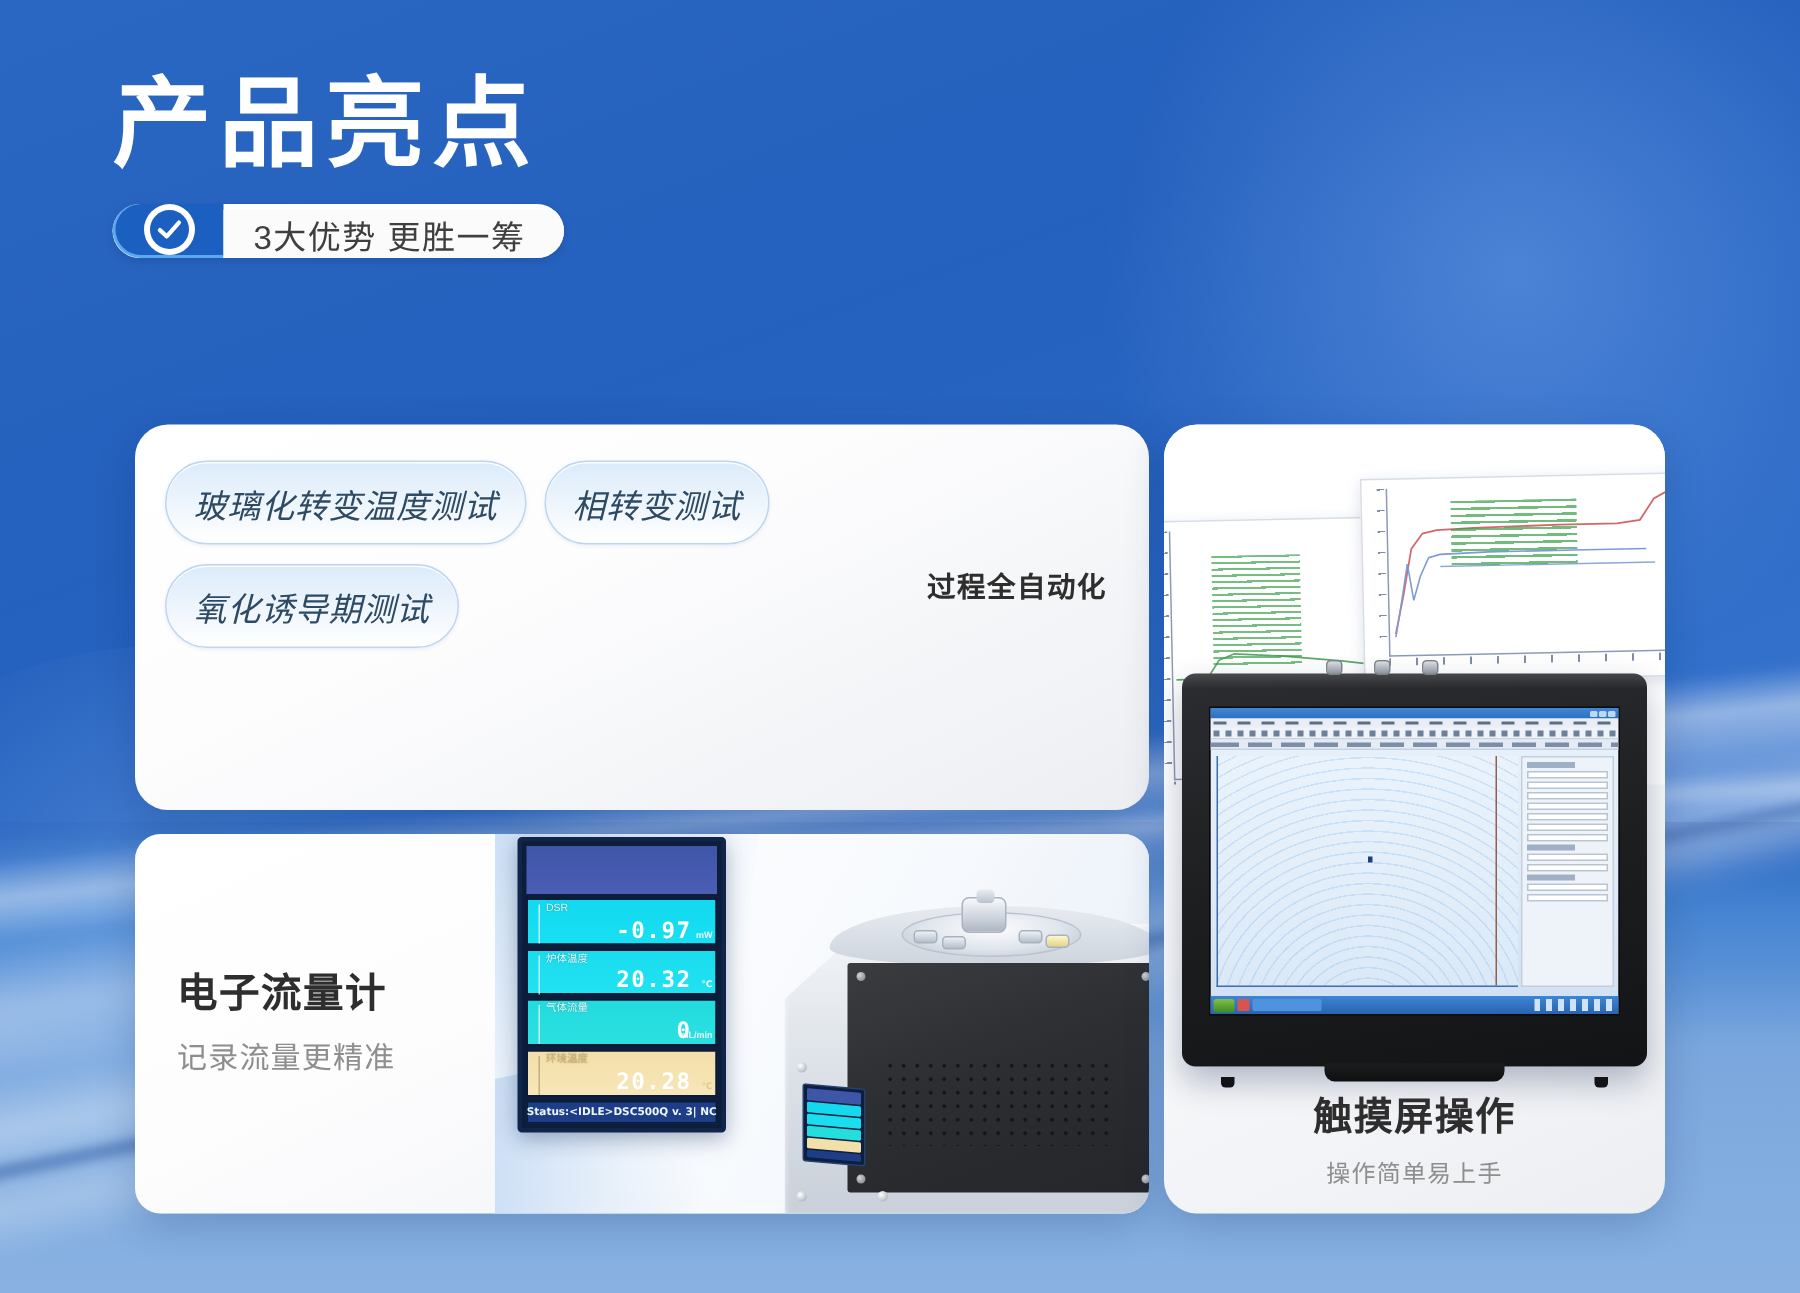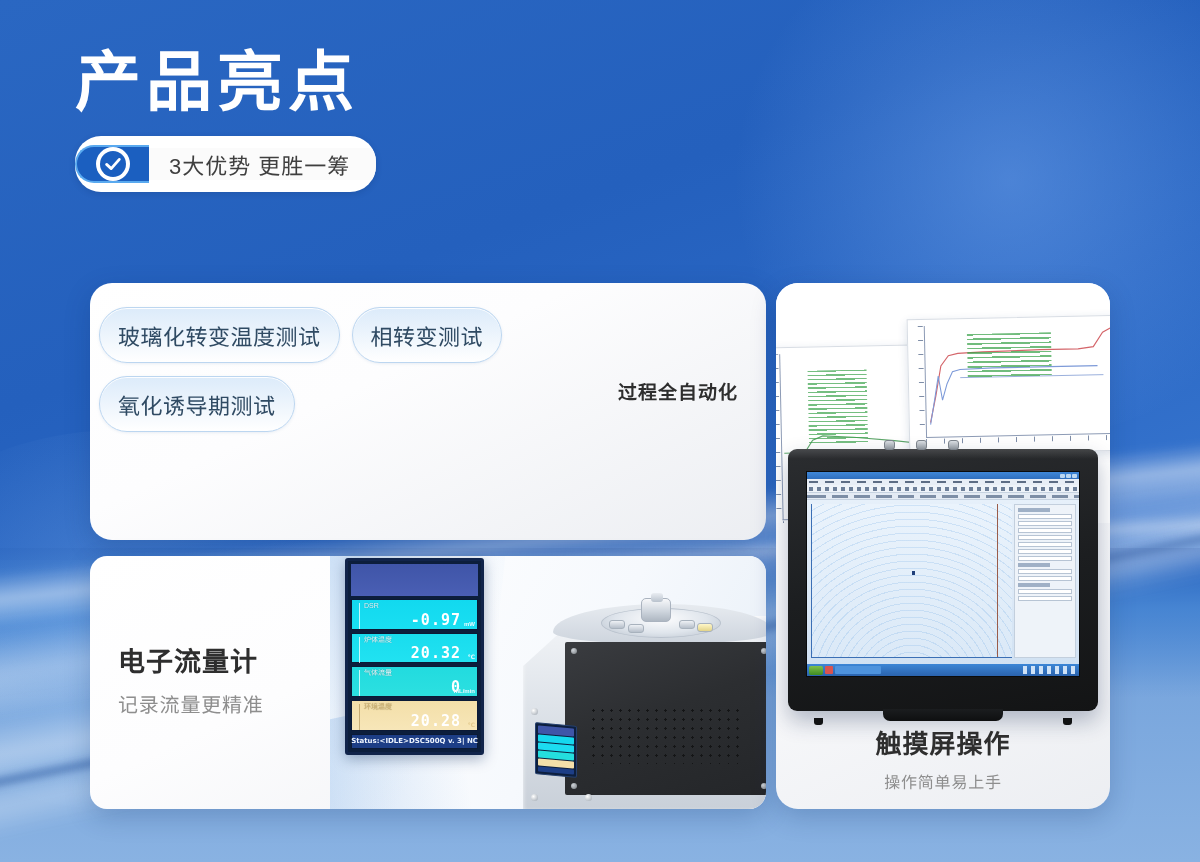--- a/index.html
+++ b/index.html
@@ -55,21 +55,21 @@
   }
 
   
   #header{position:absolute;left:75px;top:46px;}
   .title{
     font-family:"DejaVu Sans","Liberation Sans",sans-serif;
     font-size:66px;line-height:74px;font-weight:bold;color:#ffffff;
     letter-spacing:5px;
   }
   .badge{
-    margin-top:16px;display:inline-flex;align-items:center;height:56px;
+    margin-top:16px;display:inline-flex;align-items:flex-end;height:36px;
     border-radius:26px;overflow:hidden;
     background:#ffffff;
     box-shadow:0 2px 6px rgba(10,40,90,.18);
   }
   .badge-left{
     width:74px;background:#1b5fc0;display:flex;align-items:center;justify-content:center;
     border-top-left-radius:26px;border-bottom-left-radius:26px;
     border:2px solid #59a9ef;border-right:none;
   }
   .check-circle{
@@ -91,21 +91,21 @@
   .card{
     position:absolute;border-radius:22px;overflow:hidden;
     background:linear-gradient(155deg,#ffffff 0%,#fdfdfe 40%,#eceef2 100%);
     box-shadow:0 8px 26px rgba(12,45,100,.22);
   }
   #card-features{left:90px;top:283px;width:676px;height:257px;}
   #card-flowmeter{left:90px;top:556px;width:676px;height:253px;border-radius:17px;}
   #card-touch{left:776px;top:283px;width:334px;height:526px;}
 
   
-  .tag-wrap{position:absolute;left:9px;top:24px;width:452px;}
+  .tag-wrap{position:absolute;left:20px;top:24px;width:452px;font-style:italic;}
   .tag-row{display:flex;gap:12px;margin-bottom:13px;}
   .tag{
     display:flex;align-items:center;justify-content:center;
     height:56px;padding:0 18px;border-radius:28px;
     border:1px solid #bcd6f0;
     background:linear-gradient(180deg,#dcebfa 0%,#eaf3fc 42%,#ffffff 100%);
     color:#2f4a63;font-size:22px;letter-spacing:.5px;white-space:nowrap;
     box-shadow:inset 0 1px 0 rgba(255,255,255,.9),0 1px 3px rgba(80,120,170,.12);
   }
   .feat-text{

